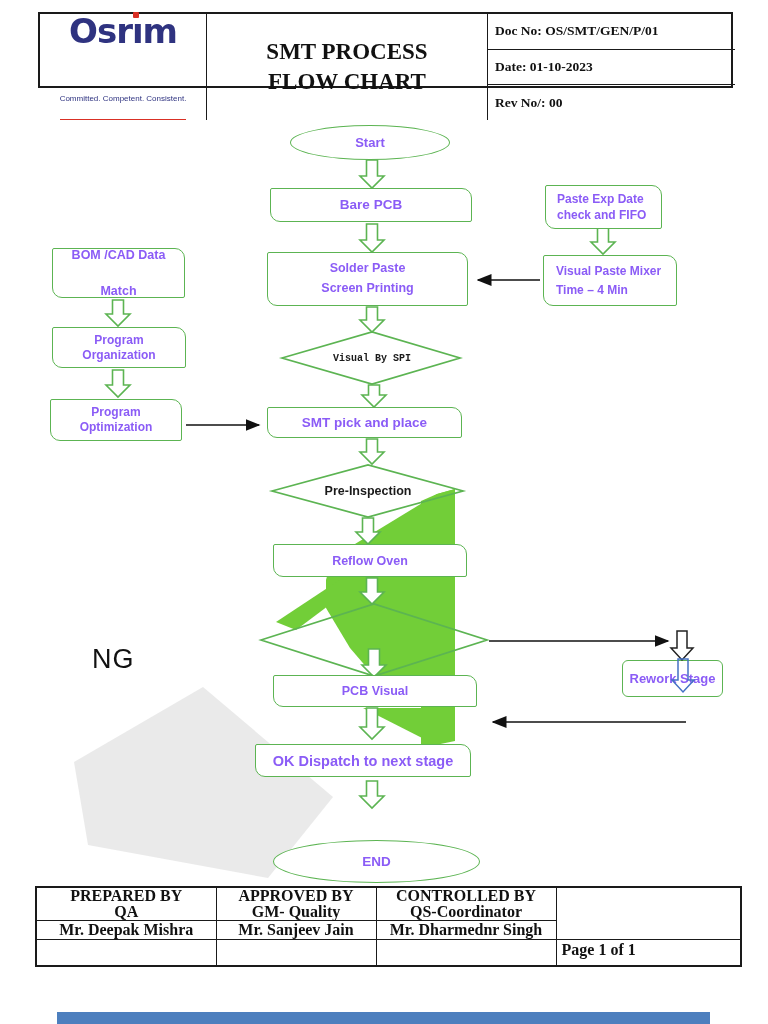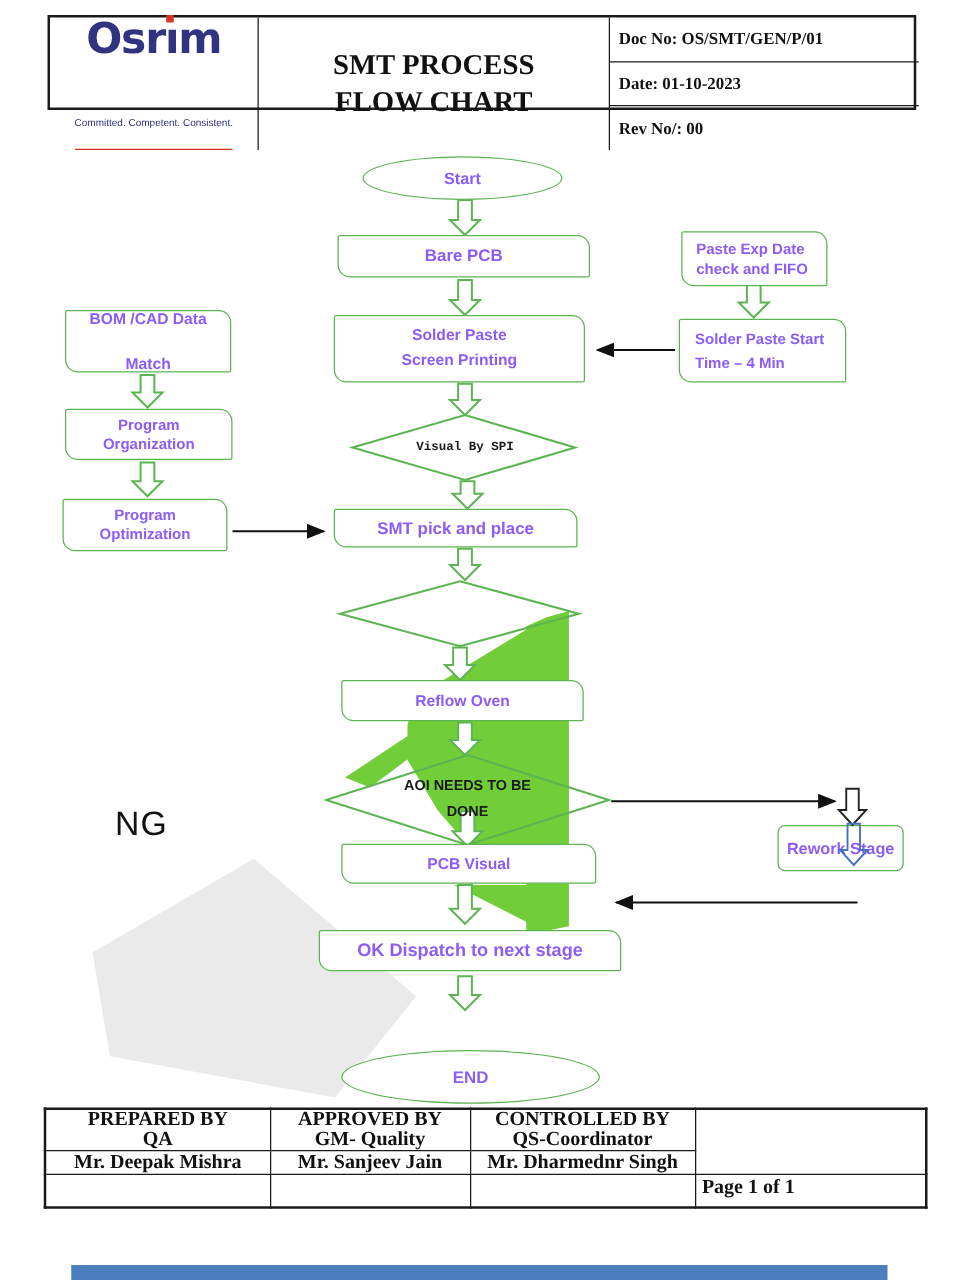--- a/index.html
+++ b/index.html
@@ -127,21 +127,21 @@
     <span>Paste Exp Date</span>
     <span>check and FIFO</span>
   </div>
 
   <div class="node abs" style="left:267px;top:252px;width:201px;height:54px;justify-content:space-between;padding:7px 0 9px 0;">
     <span>Solder Paste</span>
     <span>Screen Printing</span>
   </div>
 
   <div class="node left-text abs" style="left:543px;top:255px;width:134px;height:51px;padding:7px 0 7px 12px;justify-content:space-between;font-size:12px;">
-    <span>Solder Paste Start</span>
+    <span>Visual Paste Mixer</span>
     <span>Time – 4 Min</span>
   </div>
 
   <div class="node abs" style="left:52px;top:248px;width:133px;height:50px;gap:20px;">
     <span>BOM /CAD Data</span>
     <span>Match</span>
   </div>
 
   <div class="node abs" style="left:52px;top:327px;width:134px;height:41px;font-size:12px;line-height:15px;">
     <span>Program</span>
@@ -158,38 +158,37 @@
   </div>
 
   <div class="node abs" style="left:273px;top:544px;width:194px;height:33px;">
     <span>Reflow Oven</span>
   </div>
 
   <div class="node abs" style="left:273px;top:675px;width:204px;height:32px;">
     <span>PCB Visual</span>
   </div>
 
-  <div class="node abs" style="left:255px;top:744px;width:242px;height:33px;font-size:14.5px;">
+  <div class="node abs" style="left:255px;top:744px;width:216px;height:33px;font-size:14.5px;">
     <span>OK Dispatch to next stage</span>
   </div>
 
   <div class="node abs" style="left:622px;top:660px;width:101px;height:37px;font-size:13px;border-radius:6px;">
     <span>Rework Stage</span>
   </div>
 
   <div class="node ellipse abs" style="left:273px;top:840px;width:207px;height:43px;font-size:13.5px;">
     <span>END</span>
   </div>
 
   <div class="dlabel" style="left:282px;top:346px;width:180px;height:24px;font-size:10px;font-family:Liberation Mono, monospace;">
     <span>Visual By SPI</span>
   </div>
-  <div class="dlabel" style="left:274px;top:619px;width:200px;height:42px;font-size:11.5px;line-height:21px;">
-    <span>AOI NEEDS TO BE</span>
-    <span>DONE</span>
+  <div class="dlabel" style="left:272px;top:479px;width:192px;height:24px;font-size:12.5px;">
+    <span>Pre-Inspection</span>
   </div>
 
   <div id="ng" class="abs">NG</div>
 
   <svg id="svg-over" width="768" height="1024" viewBox="0 0 768 1024">
     <path d="M677,631 h10 v17 h6 L682,660 L671,648 h6 Z" fill="#ffffff" stroke="#222" stroke-width="1.5"></path>
     <path d="M678,659 h10 v21 h6 L683,692 L672,680 h6 Z" fill="none" stroke="#4472c4" stroke-width="1.5"></path>
   </svg>
 
   <table id="footer" class="abs">

